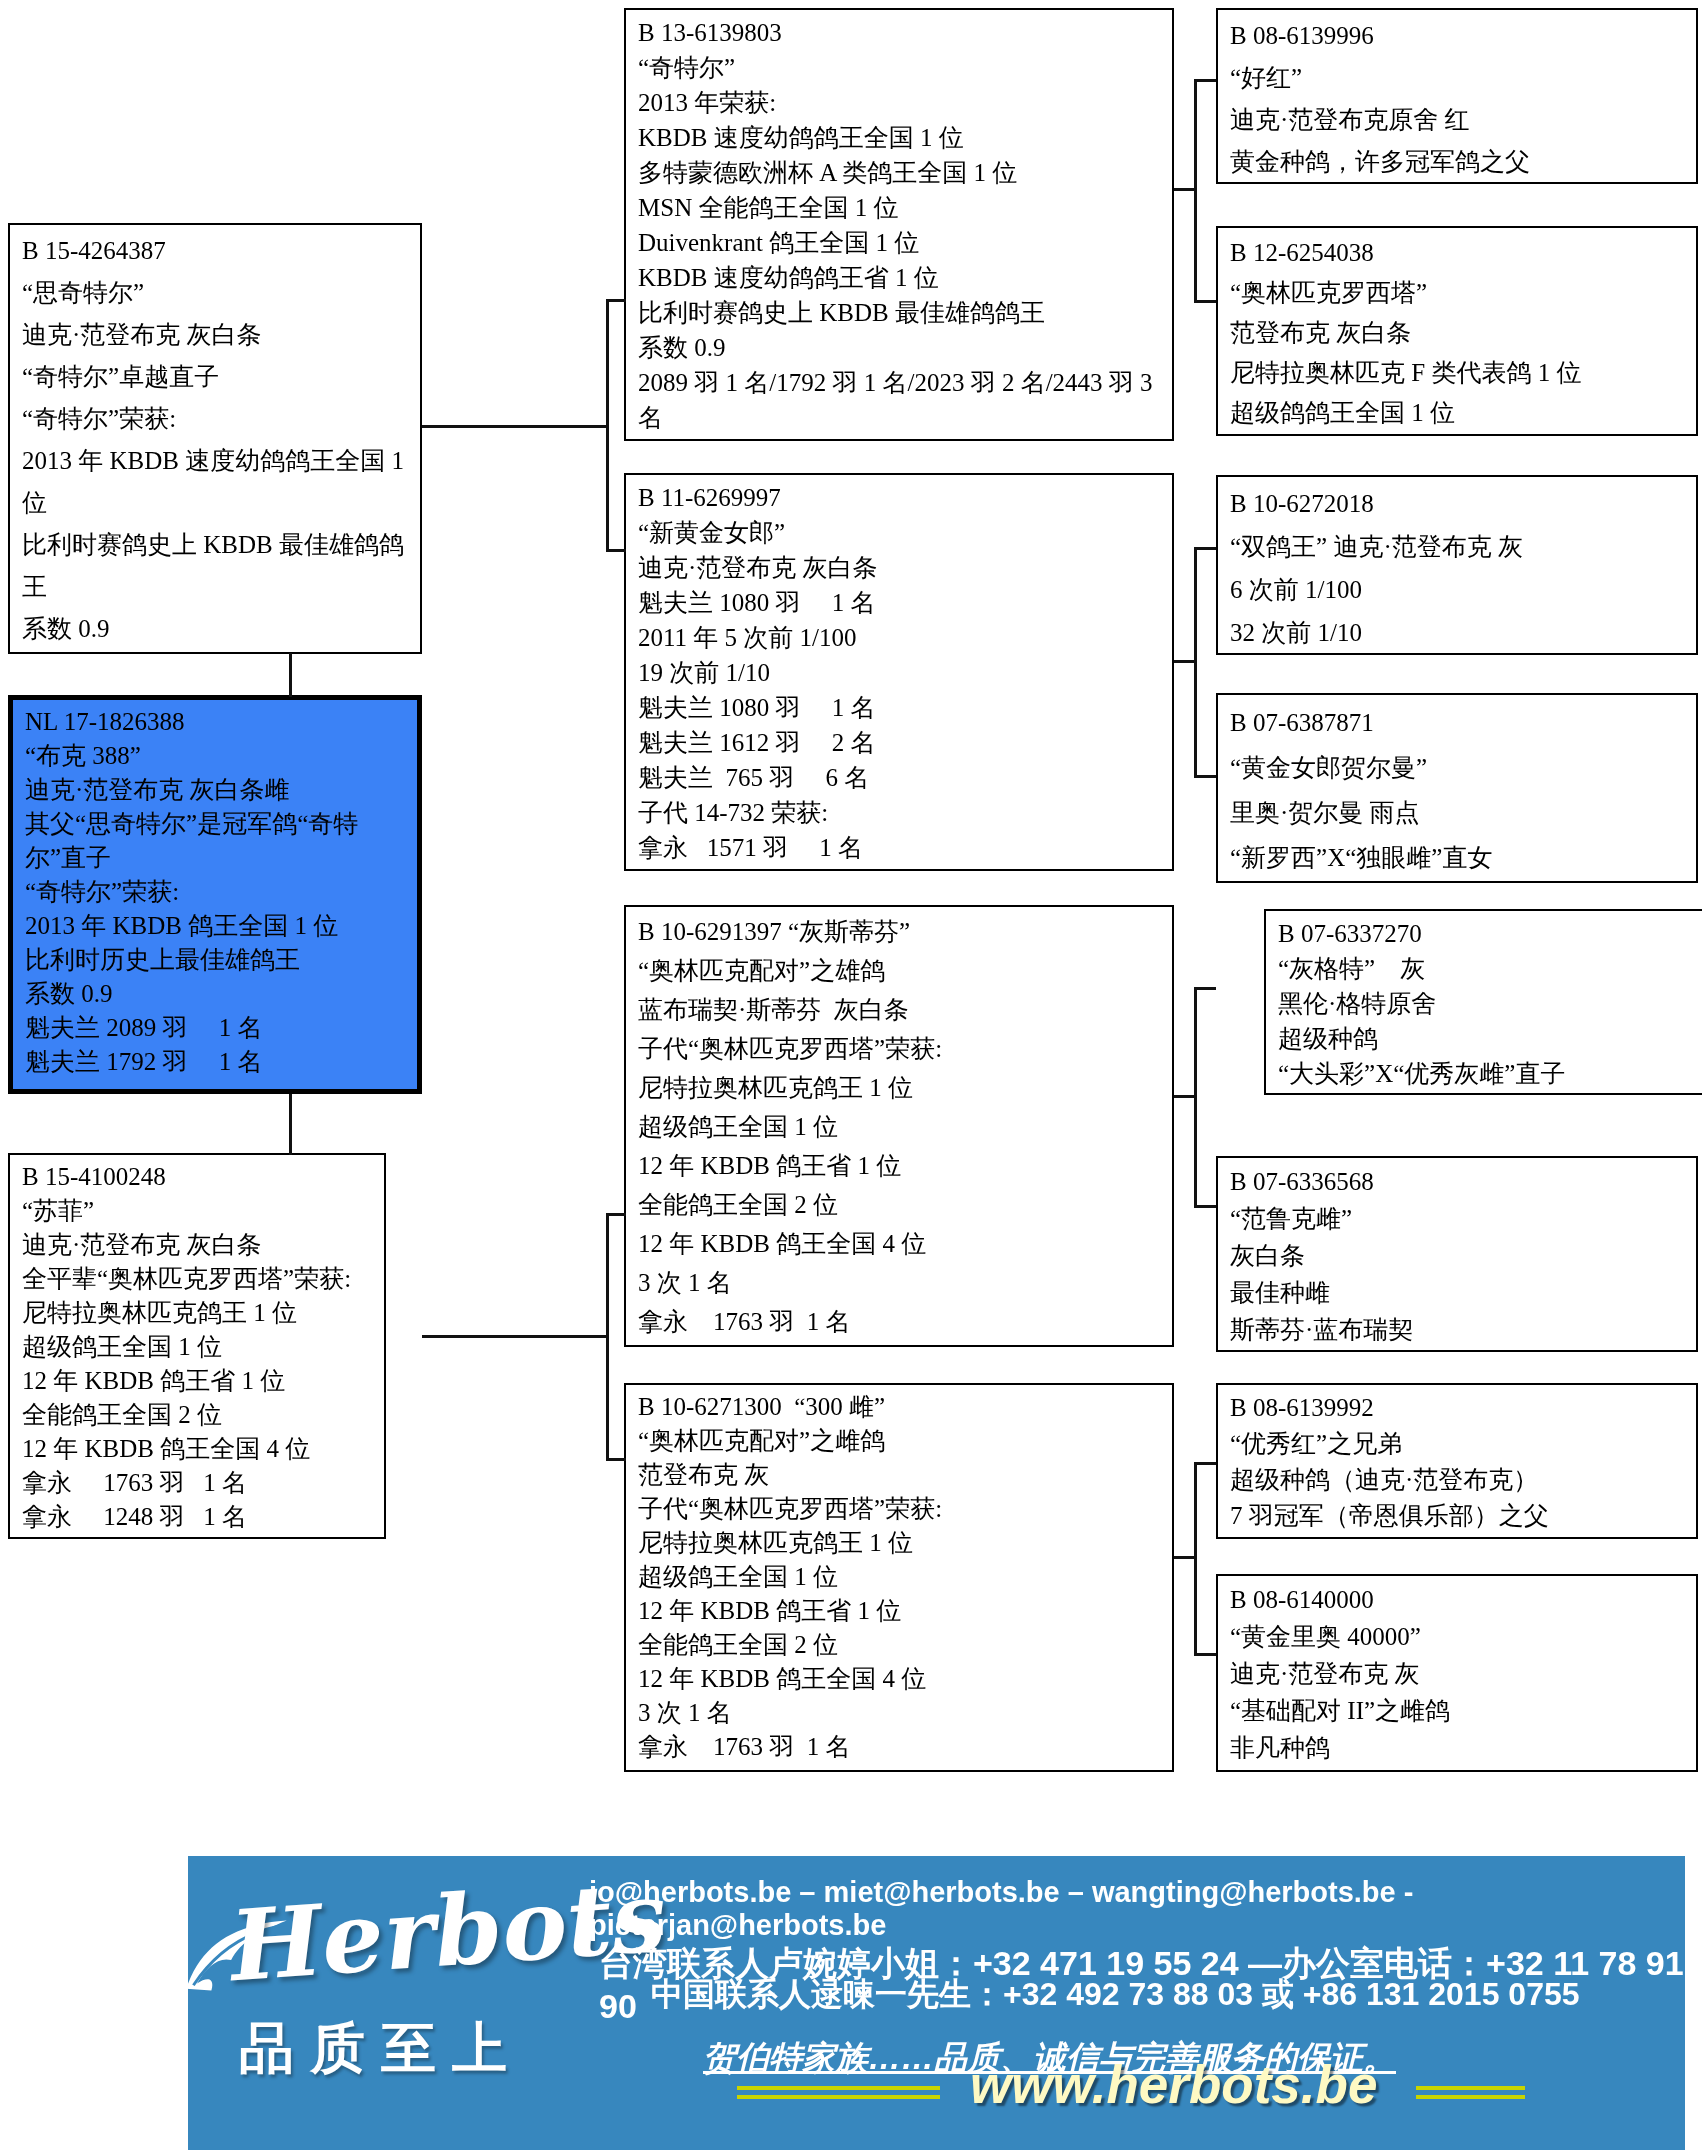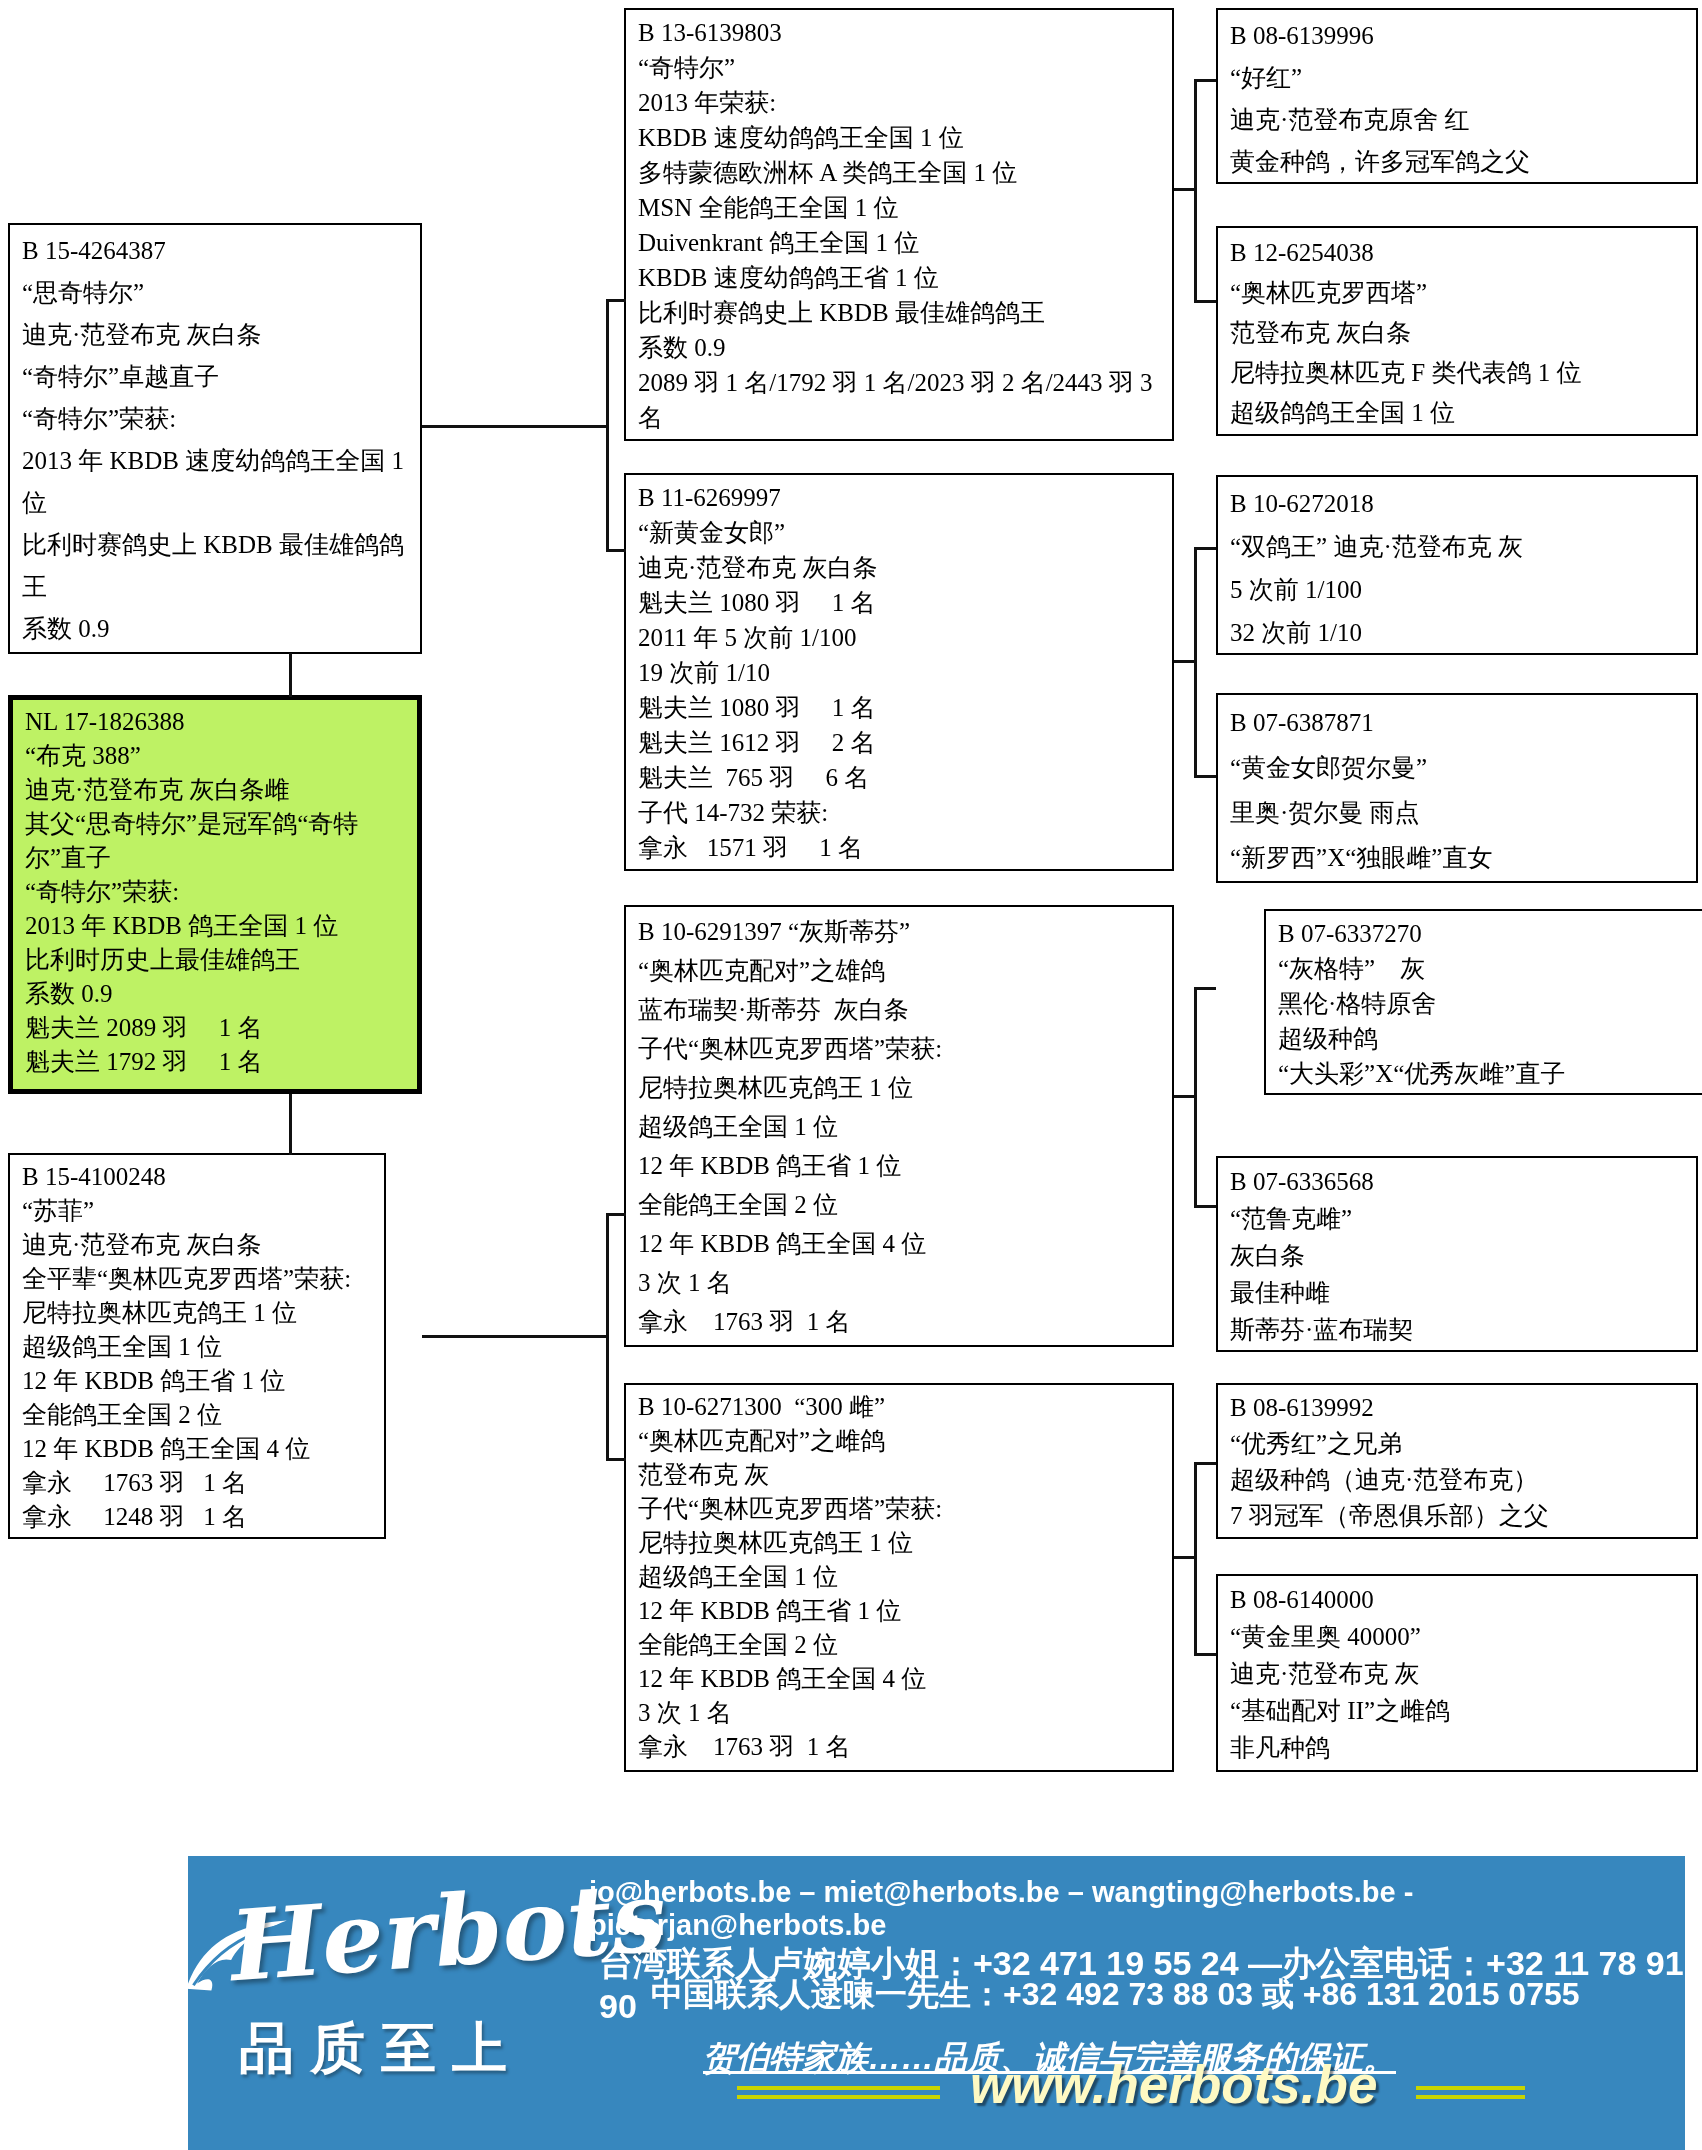--- a/index.html
+++ b/index.html
@@ -1,21 +1,21 @@
 <!DOCTYPE html>
 <html><head>
 <meta charset="utf-8">
 <title>Pedigree</title>
 <style>
   html,body{margin:0;padding:0;background:#fff;}
   #page{position:relative;width:1703px;height:2150px;background:#ffffff;overflow:hidden;
         font-family:"Liberation Serif","DejaVu Serif",serif;color:#000;}
   .pbox{position:absolute;border:2px solid #000;background:#fff;box-sizing:border-box;
         padding:5px 12px;font-size:25px;white-space:pre-wrap;overflow:hidden;}
-  .pbox.main{border:5px solid #000;background:#bef264;}
+  .pbox.main{border:5px solid #000;background:#3b82f6;}
   .ln{position:absolute;background:#111;}
   
   #banner{position:absolute;left:188px;top:1856px;width:1497px;height:294px;box-sizing:border-box;
           font-family:"Liberation Sans","DejaVu Sans",sans-serif;color:#fff;}
   .logo-script{position:absolute;left:42px;top:18px;font-family:"DejaVu Serif",serif;
                font-style:italic;font-weight:bold;font-size:97px;transform:rotate(-4deg);
                text-shadow:3px 4px 4px rgba(0,0,0,.35);}
   .logo-tagline{position:absolute;left:51px;top:156px;font-weight:bold;font-size:55px;
                 letter-spacing:16px;text-shadow:2px 3px 3px rgba(0,0,0,.3);}
   .b-emails{position:absolute;left:401px;top:20px;width:1094px;font-weight:bold;font-size:29px;}
@@ -43,21 +43,21 @@
   <div class="pbox" style="left:624px;top:473px;width:550px;height:398px;line-height:35px;"><div>B 11-6269997</div><div>“新黄金女郎”</div><div>迪克·范登布克 灰白条</div><div>魁夫兰 1080 羽     1 名</div><div>2011 年 5 次前 1/100</div><div>19 次前 1/10</div><div>魁夫兰 1080 羽     1 名</div><div>魁夫兰 1612 羽     2 名</div><div>魁夫兰  765 羽     6 名</div><div>子代 14-732 荣获:</div><div>拿永   1571 羽     1 名</div></div>
 
   <div class="pbox" style="left:624px;top:905px;width:550px;height:442px;line-height:39px;"><div>B 10-6291397 “灰斯蒂芬”</div><div>“奥林匹克配对”之雄鸽</div><div>蓝布瑞契·斯蒂芬  灰白条</div><div>子代“奥林匹克罗西塔”荣获:</div><div>尼特拉奥林匹克鸽王 1 位</div><div>超级鸽王全国 1 位</div><div>12 年 KBDB 鸽王省 1 位</div><div>全能鸽王全国 2 位</div><div>12 年 KBDB 鸽王全国 4 位</div><div>3 次 1 名</div><div>拿永    1763 羽  1 名</div></div>
 
   <div class="pbox" style="left:624px;top:1383px;width:550px;height:389px;line-height:34px;"><div>B 10-6271300  “300 雌”</div><div>“奥林匹克配对”之雌鸽</div><div>范登布克 灰</div><div>子代“奥林匹克罗西塔”荣获:</div><div>尼特拉奥林匹克鸽王 1 位</div><div>超级鸽王全国 1 位</div><div>12 年 KBDB 鸽王省 1 位</div><div>全能鸽王全国 2 位</div><div>12 年 KBDB 鸽王全国 4 位</div><div>3 次 1 名</div><div>拿永    1763 羽  1 名</div></div>
 
   <div class="pbox" style="left:1216px;top:8px;width:482px;height:176px;line-height:42px;"><div>B 08-6139996</div><div>“好红”</div><div>迪克·范登布克原舍 红</div><div>黄金种鸽，许多冠军鸽之父</div></div>
 
   <div class="pbox" style="left:1216px;top:226px;width:482px;height:210px;line-height:40px;"><div>B 12-6254038</div><div>“奥林匹克罗西塔”</div><div>范登布克 灰白条</div><div>尼特拉奥林匹克 F 类代表鸽 1 位</div><div>超级鸽鸽王全国 1 位</div></div>
 
-  <div class="pbox" style="left:1216px;top:475px;width:482px;height:180px;line-height:43px;"><div>B 10-6272018</div><div>“双鸽王” 迪克·范登布克 灰</div><div>5 次前 1/100</div><div>32 次前 1/10</div></div>
+  <div class="pbox" style="left:1216px;top:475px;width:482px;height:180px;line-height:43px;"><div>B 10-6272018</div><div>“双鸽王” 迪克·范登布克 灰</div><div>6 次前 1/100</div><div>32 次前 1/10</div></div>
 
   <div class="pbox" style="left:1216px;top:693px;width:482px;height:190px;line-height:45px;"><div>B 07-6387871</div><div>“黄金女郎贺尔曼”</div><div>里奥·贺尔曼 雨点</div><div>“新罗西”X“独眼雌”直女</div></div>
 
   <div class="pbox" style="left:1216px;top:909px;width:482px;height:186px;line-height:35px;margin-left:48px;"><div>B 07-6337270</div><div>“灰格特”    灰</div><div>黑伦·格特原舍</div><div>超级种鸽</div><div>“大头彩”X“优秀灰雌”直子</div></div>
 
   <div class="pbox" style="left:1216px;top:1136px;width:482px;height:196px;line-height:37px;margin-top:20px;"><div>B 07-6336568</div><div>“范鲁克雌”</div><div>灰白条</div><div>最佳种雌</div><div>斯蒂芬·蓝布瑞契</div></div>
 
   <div class="pbox" style="left:1216px;top:1383px;width:482px;height:156px;line-height:36px;"><div>B 08-6139992</div><div>“优秀红”之兄弟</div><div>超级种鸽（迪克·范登布克）</div><div>7 羽冠军（帝恩俱乐部）之父</div></div>
 
   <div class="pbox" style="left:1216px;top:1574px;width:482px;height:198px;line-height:37px;"><div>B 08-6140000</div><div>“黄金里奥 40000”</div><div>迪克·范登布克 灰</div><div>“基础配对 II”之雌鸽</div><div>非凡种鸽</div></div>

